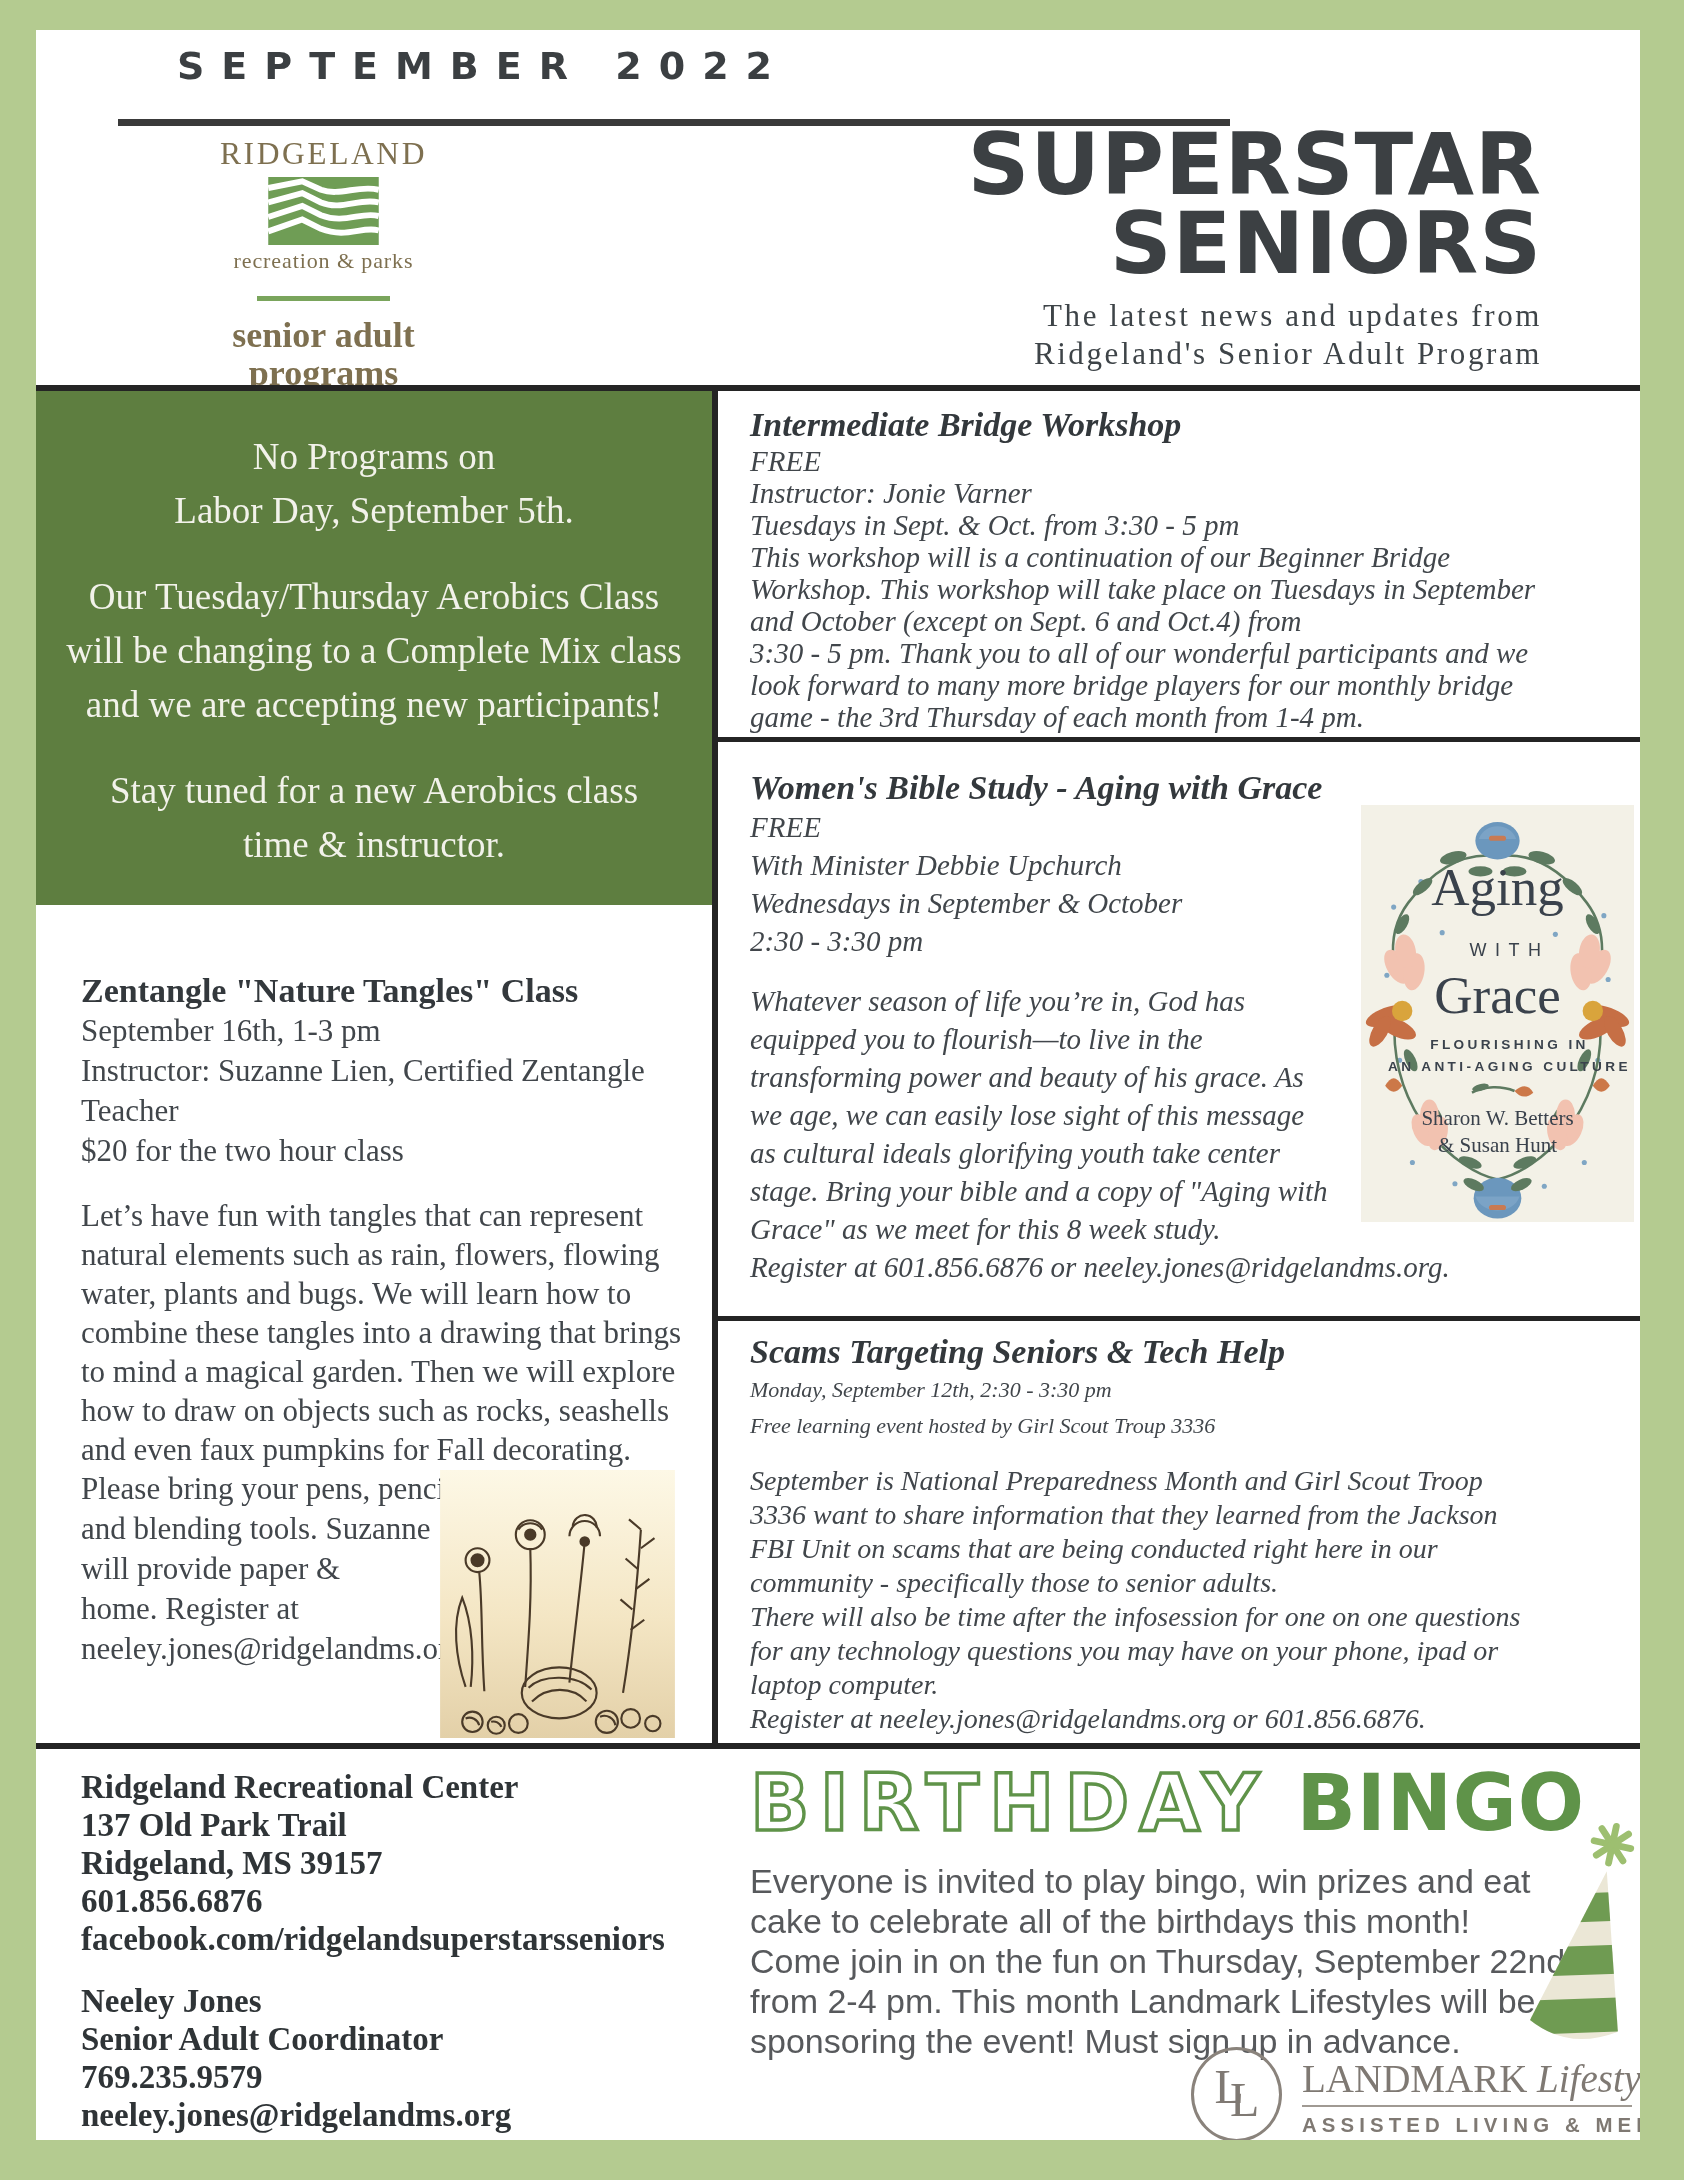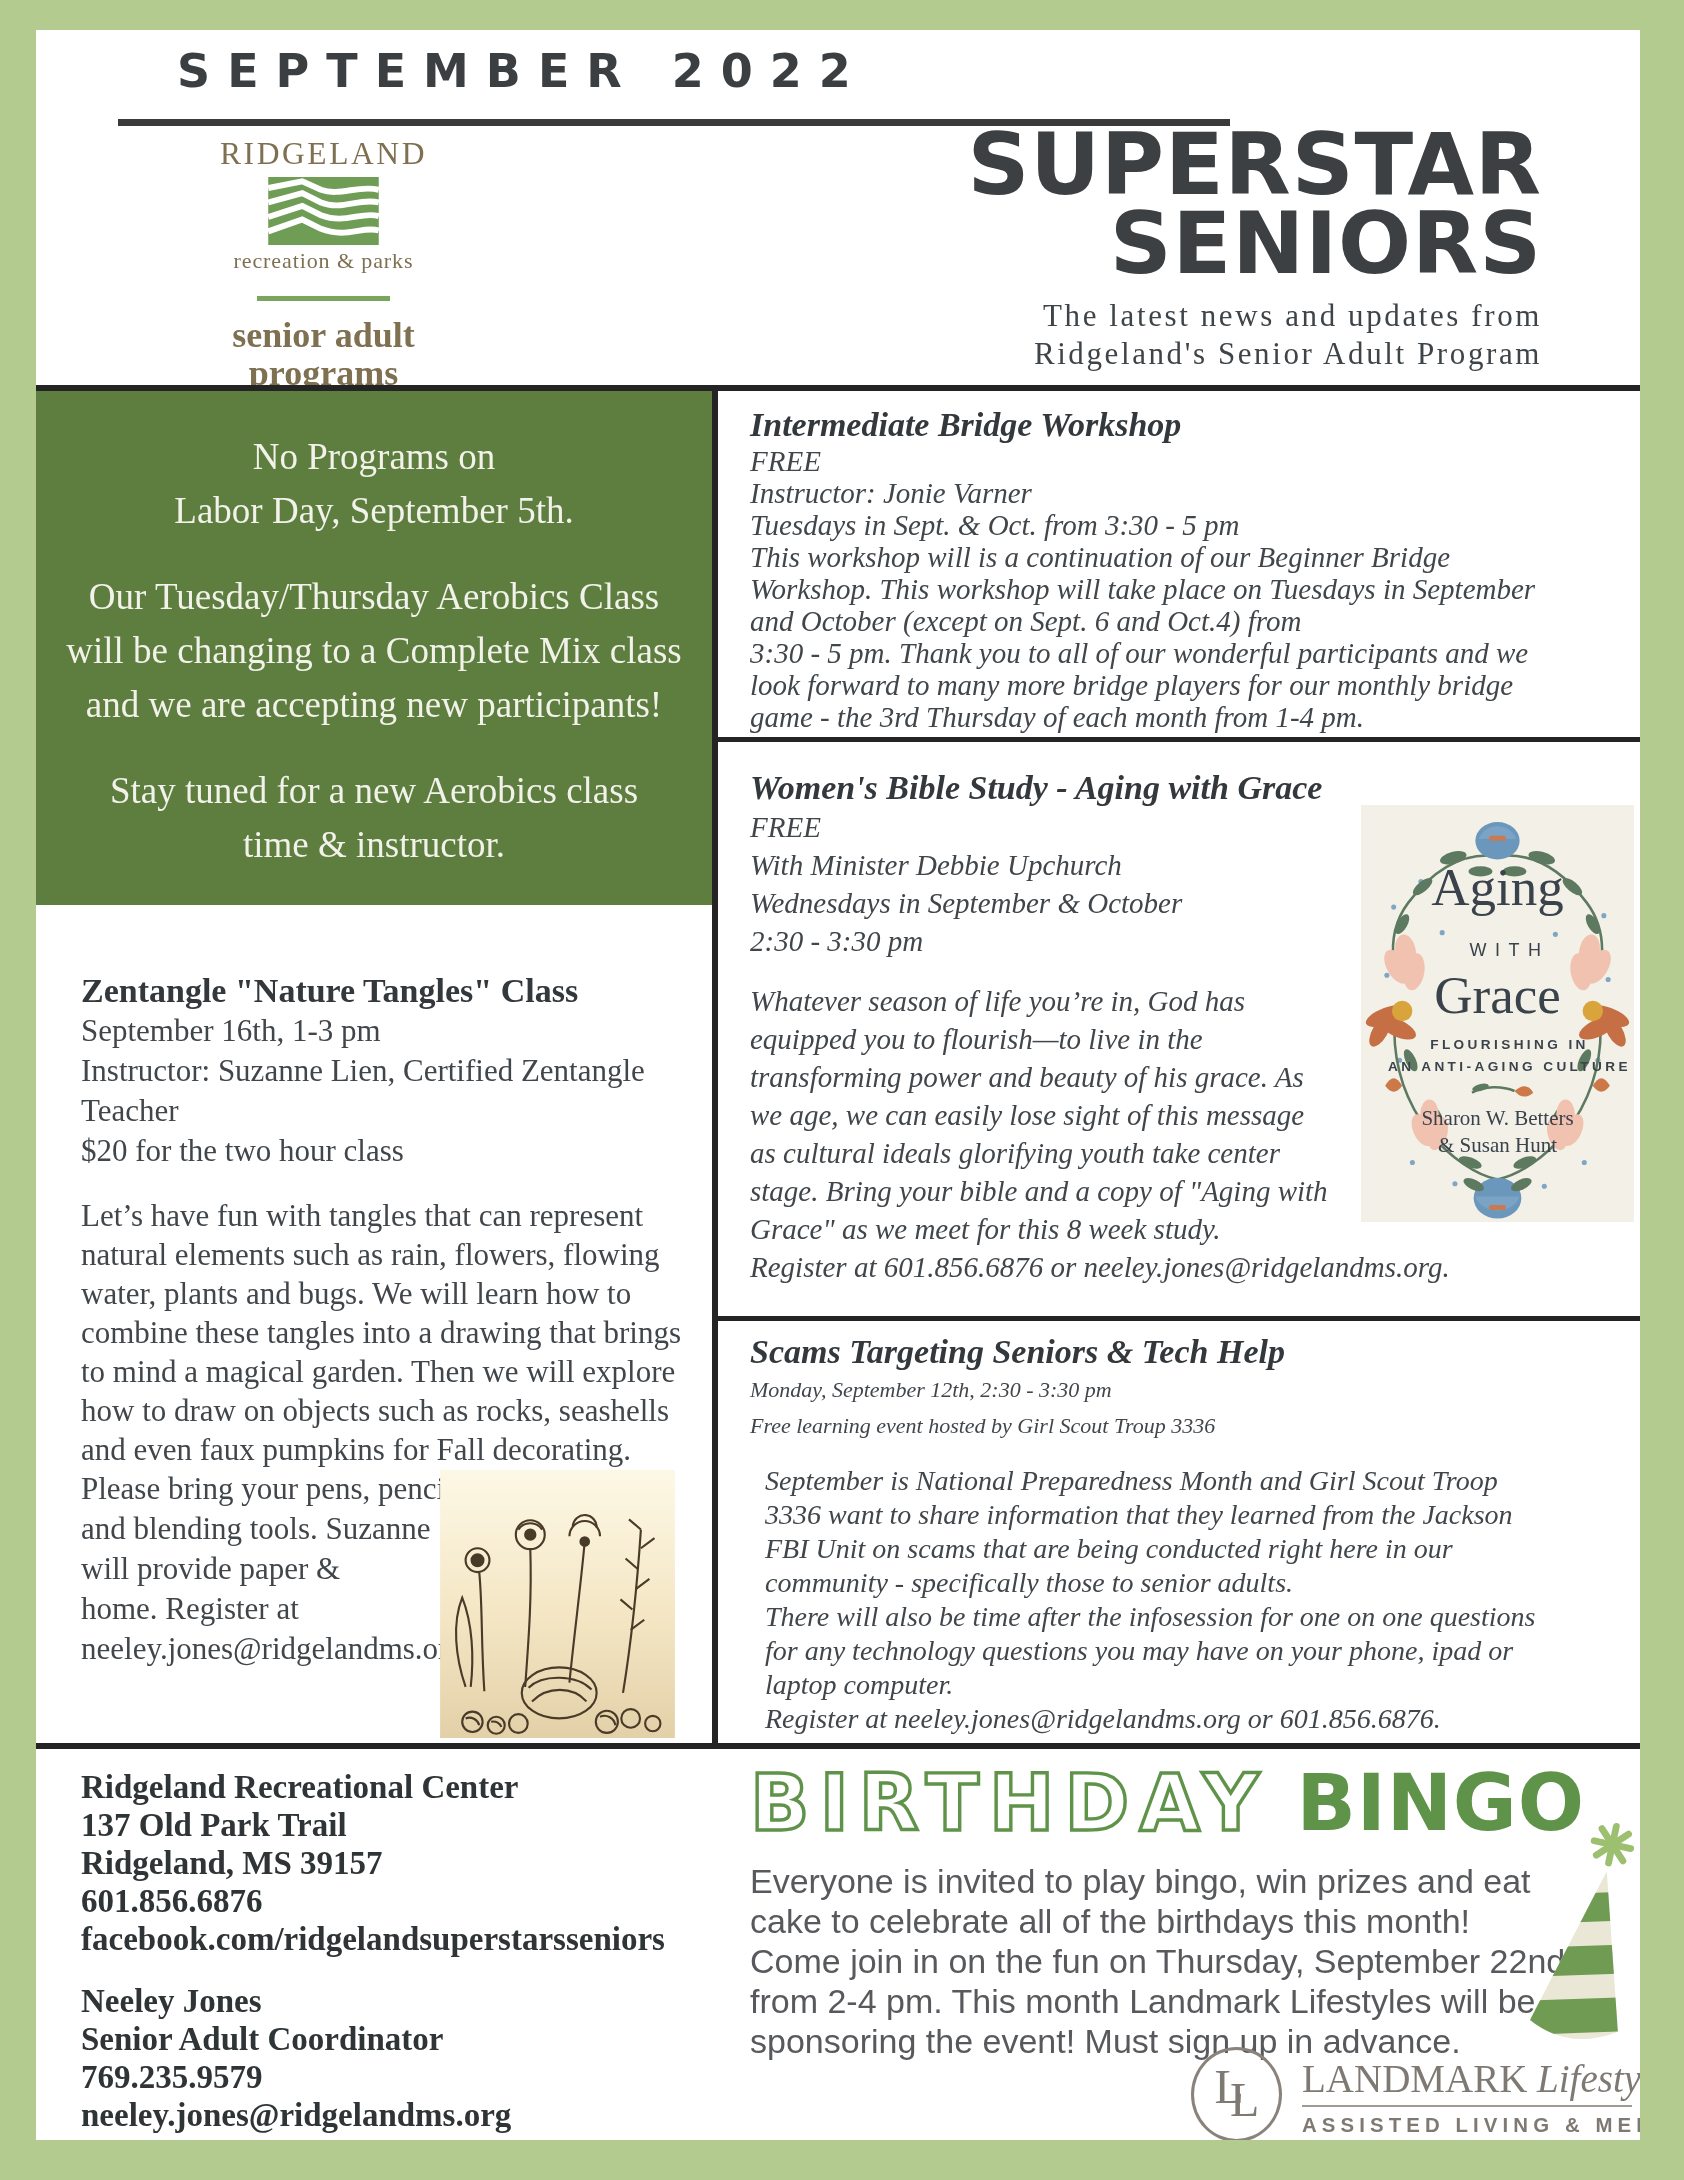--- a/index.html
+++ b/index.html
@@ -10,21 +10,21 @@
     color:#41464b;
     -webkit-font-smoothing:antialiased;
   }
   .abs{position:absolute;}
   .ser{font-family:"Liberation Serif","DejaVu Serif",serif;}
   .sans{font-family:"Liberation Sans","DejaVu Sans",sans-serif;padding-left:12px;}
   .page{position:absolute;left:36px;top:30px;width:1604px;height:2110px;background:#ffffff;overflow:hidden;}
 
   
   .issue{left:141px;top:13.6px;font-family:"DejaVu Sans","Liberation Sans",sans-serif;
-         font-weight:bold;font-size:46px;letter-spacing:17px;color:#3b3f42;white-space:nowrap;}
+         font-weight:bold;font-size:38px;letter-spacing:17px;color:#3b3f42;white-space:nowrap;}
   .rule-head{left:82px;top:89px;width:1112px;height:6.8px;background:#3a3a3a;}
   .brand{left:177px;top:106px;width:221px;text-align:center;color:#7e7050;}
   .brand-name{font-size:31.5px;letter-spacing:2.6px;font-weight:normal;}
   .brand-waves{width:111px;height:68px;margin:5.1px auto 3.4px auto;display:block;}
   .brand-tag{font-size:22px;font-weight:normal;letter-spacing:0.9px;}
   .brand-rule{width:133px;height:4.3px;background:#7aa55c;margin:22px auto 15.3px auto;}
   .brand-prog{font-size:36px;line-height:38px;font-weight:bold;}
   .masthead{right:98px;top:95px;text-align:right;color:#3c4043;}
   .mast-line{font-family:"DejaVu Sans","Liberation Sans",sans-serif;font-weight:bold;
              font-size:86px;line-height:79px;letter-spacing:0.9px;white-space:nowrap;}
@@ -55,21 +55,21 @@
   .rc{left:714px;width:882px;font-style:italic;}
   .bridge{top:375px;}
   .bridge .ln{font-size:29px;line-height:32px;}
   .bible{top:738px;}
   .bible .ln{font-size:29px;line-height:38px;}
   .bible-body{margin-top:22px;}
   .register-ln{font-size:29px;line-height:38px;}
   .scams{top:1302px;}
   .scams .ln{font-size:22px;line-height:36px;}
   .scams-body .ln{font-size:28px;line-height:34px;}
-  .scams-body{margin-top:20.4px;margin-left:15px;}
+  .scams-body{margin-top:20.4px;}
 
   
   .cover{left:1325px;top:775px;width:273px;height:417px;background:#f3f1e7;}
   .cover svg{position:absolute;left:0;top:0;}
   .cover .ct{position:absolute;width:100%;text-align:center;color:#3a424c;}
   .cover-title{font-size:53px;line-height:53px;}
   .cover-with{font-size:18px;letter-spacing:8.5px;color:#8d5f92;}
   .cover-tag{font-size:13.6px;letter-spacing:3.4px;color:#8d5f92;font-weight:bold;}
   .cover-auth{font-size:21px;line-height:27px;color:#82857c;}
 

